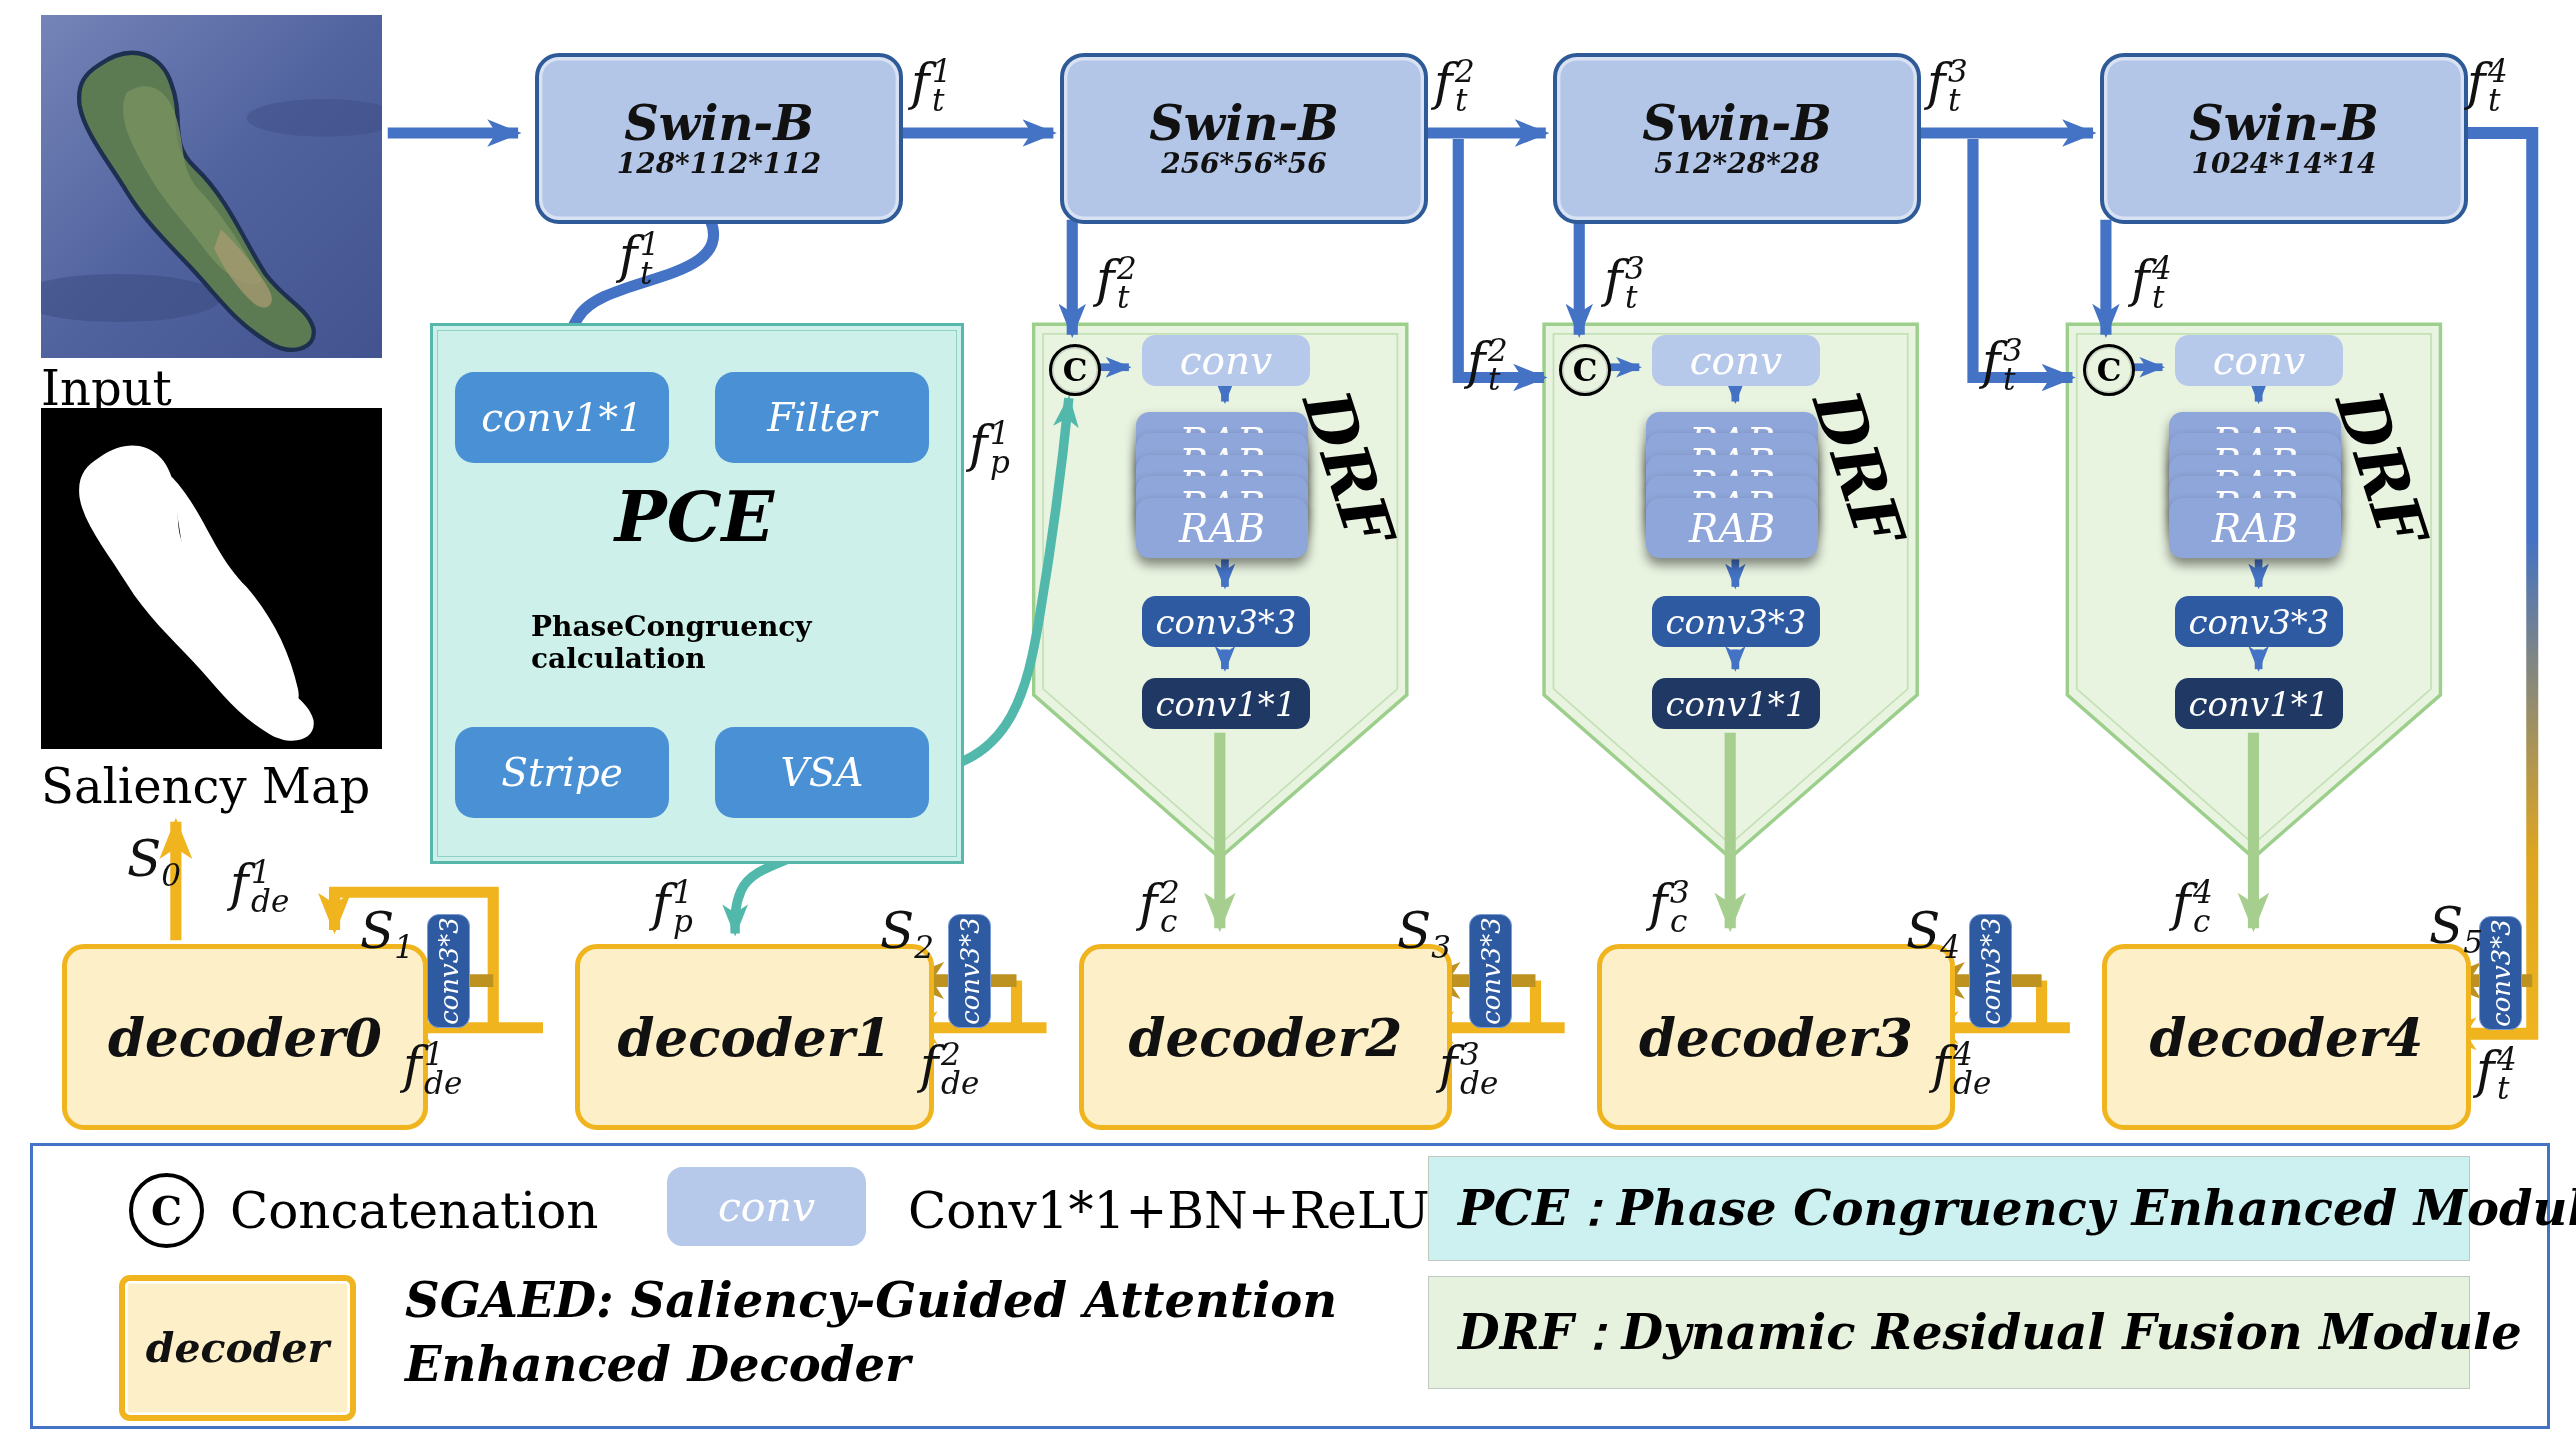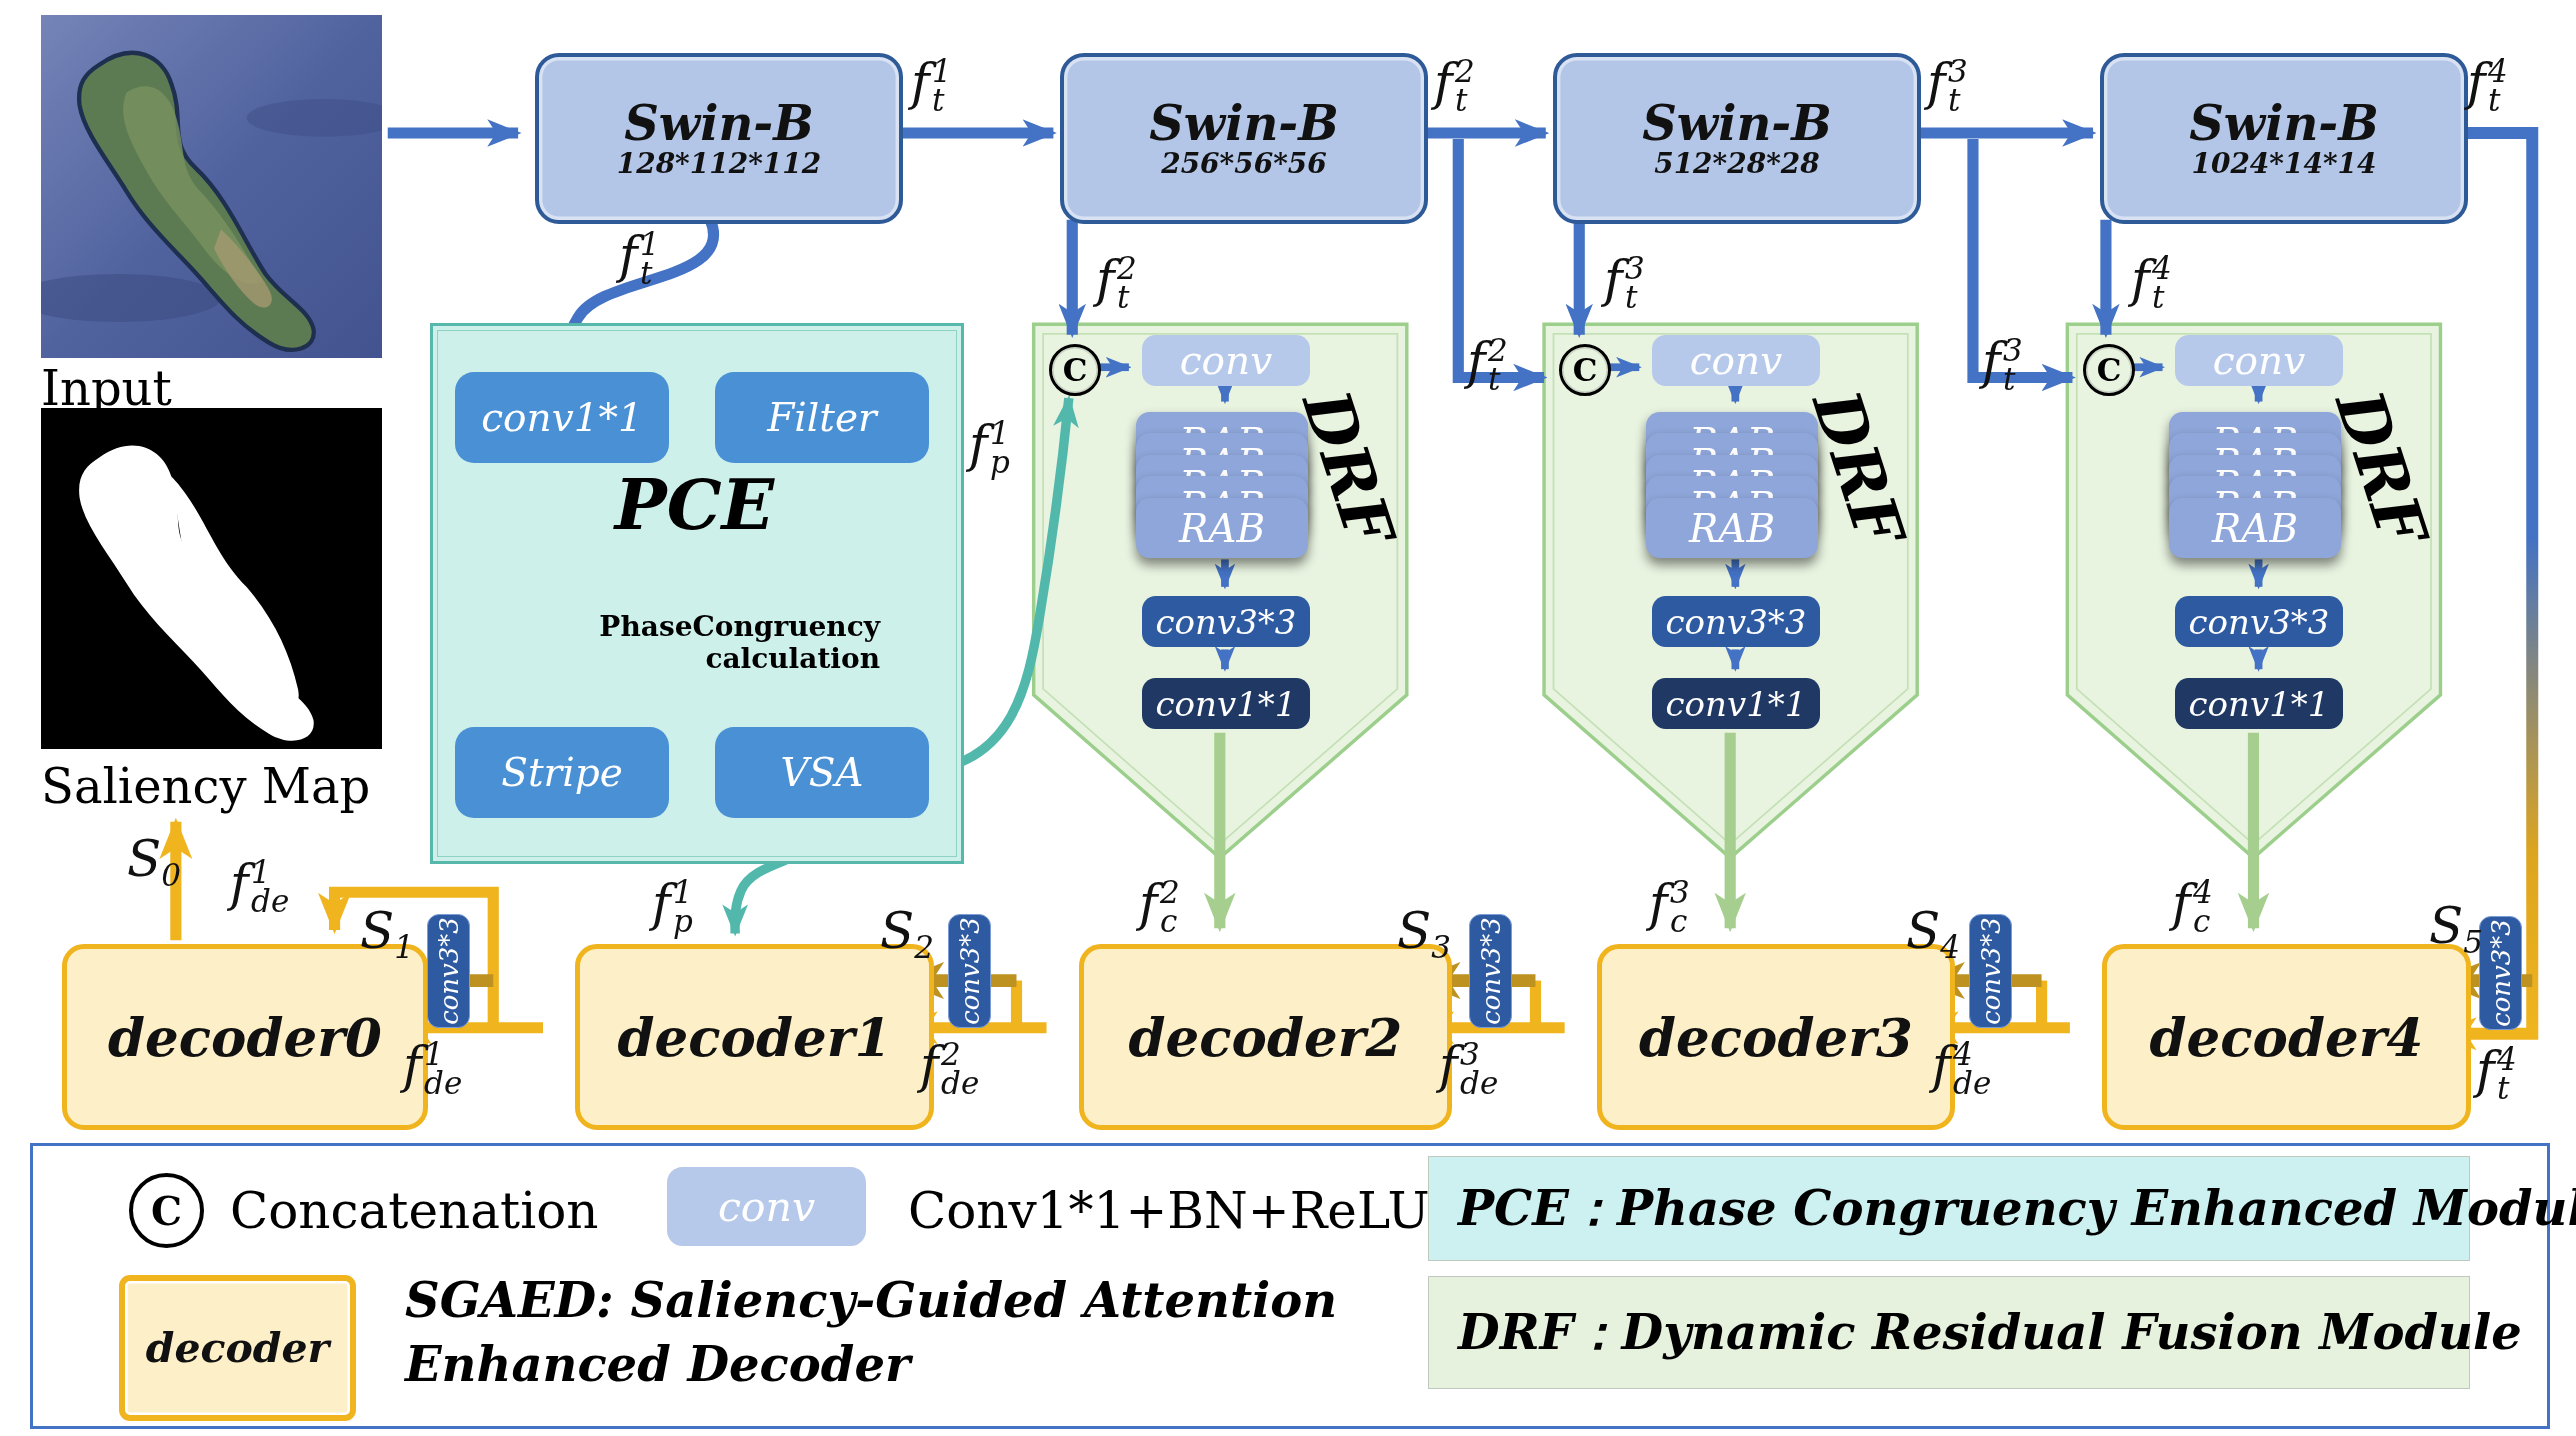--- a/index.html
+++ b/index.html
@@ -14,22 +14,22 @@
         display:flex;flex-direction:column;align-items:center;justify-content:center;gap:3px;}
   .swin .t1{font-size:48px;font-weight:bold;font-style:italic;color:#111;line-height:1;}
   .swin .t2{font-size:28px;font-weight:bold;font-style:italic;color:#111;line-height:1;}
   
   .pce{position:absolute;z-index:2;left:430px;top:323px;width:528px;height:535px;
        background:#cdf1ea;border:3.4px solid #58b7ab;}
   .pceInner{position:absolute;left:4.3px;top:4.3px;right:4.3px;bottom:4.3px;border:1.7px solid #8ed2c6;}
   .pbox{position:absolute;z-index:3;background:#4a90d5;border-radius:19px;color:#fff;
         font-style:italic;font-size:39px;display:flex;align-items:center;justify-content:center;}
   .pcetitle{position:absolute;z-index:3;font-size:69px;font-weight:bold;font-style:italic;color:#000;
-        text-align:center;line-height:1;}
-  .phasetxt{position:absolute;z-index:3;font-size:28px;font-weight:bold;color:#000;text-align:right;line-height:1.15;}
+        text-align:center;line-height:1;margin-top:12px;}
+  .phasetxt{position:absolute;z-index:3;font-size:28px;font-weight:bold;color:#000;text-align:left;line-height:1.15;}
   
   .cc{position:absolute;z-index:3;width:46px;height:46px;border:3.4px solid #000;border-radius:50%;
       display:flex;align-items:center;justify-content:center;font-size:31px;font-weight:bold;color:#000;background:transparent;box-shadow:inset 0 0 0 1.7px rgba(0,0,0,.12);}
   .dbox{position:absolute;z-index:3;border-radius:13.7px;display:flex;align-items:center;justify-content:center;
         color:#fff;font-style:italic;}
   .convL{background:#b7c9ea;font-size:39px;}
   .rab{background:#8fa6da;box-shadow:0 6.9px 10.3px rgba(0,0,0,.45);font-size:39px;}
   .c33{background:#2d5aa0;font-size:34px;}
   .c11{background:#1f3864;font-size:34px;}
   .drflab{position:absolute;z-index:3;display:flex;align-items:center;justify-content:center;

